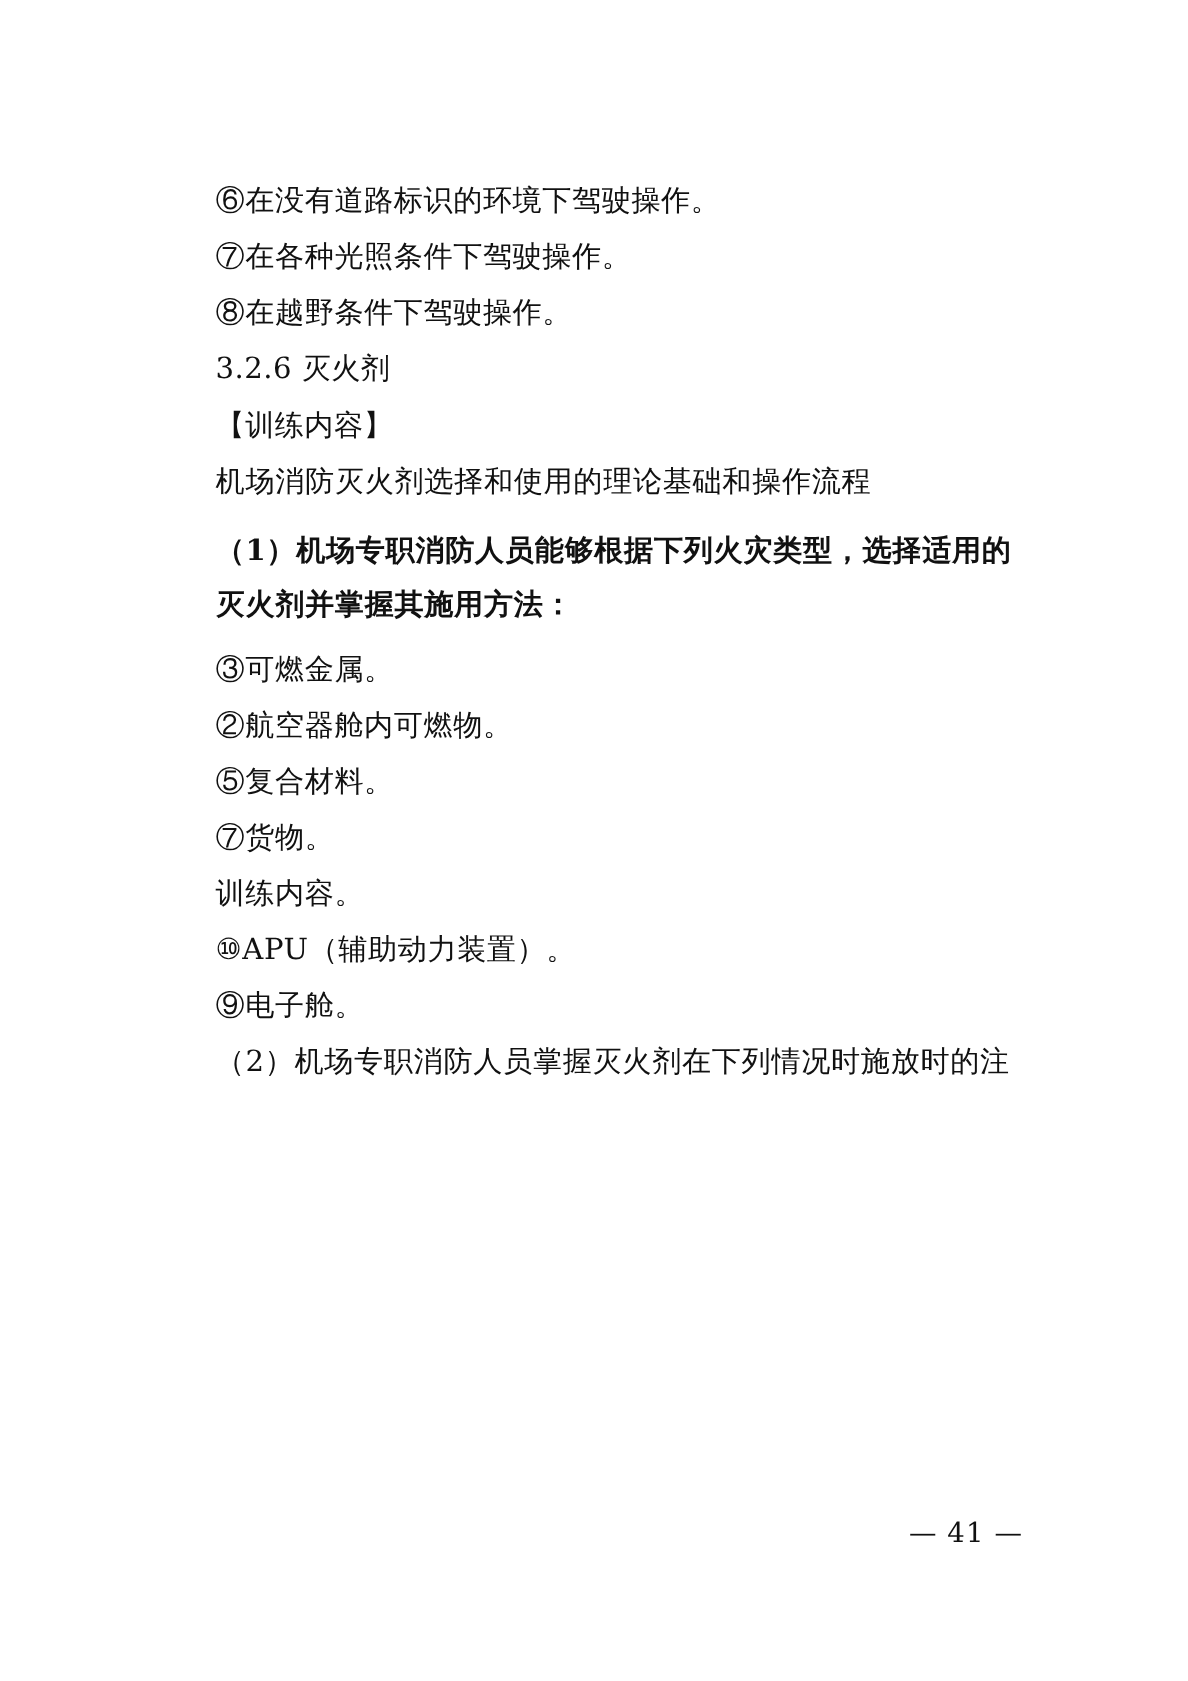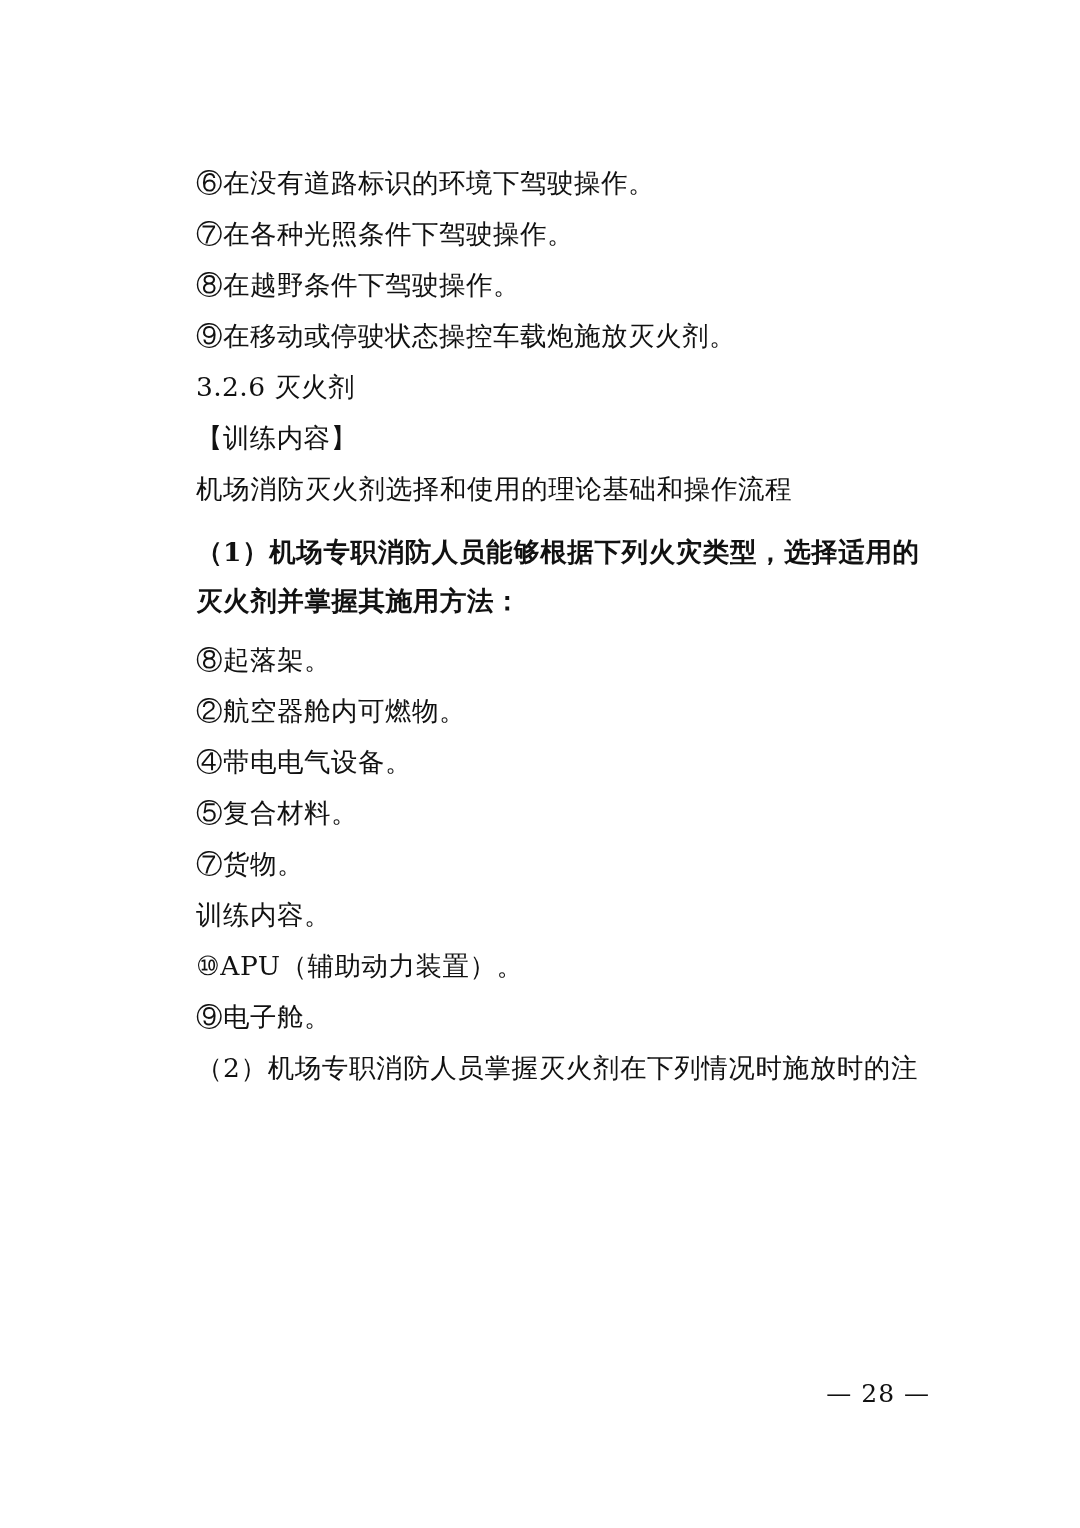--- a/index.html
+++ b/index.html
@@ -57,29 +57,27 @@
   }
 </style>
 </head>
 <body>
 
 <div class="page">
   <div class="doc-body">
     <p class="para item">⑥在没有道路标识的环境下驾驶操作。</p>
     <p class="para item">⑦在各种光照条件下驾驶操作。</p>
     <p class="para item">⑧在越野条件下驾驶操作。</p>
-    <p class="para item">⑨在移动或停驶状态操控车载炮施放灭火剂。</p>
     <p class="para heading">3.2.6 灭火剂</p>
     <p class="para heading">【训练内容】</p>
     <p class="para">机场消防灭火剂选择和使用的理论基础和操作流程</p>
     <p class="para wrap">（1）机场专职消防人员能够根据下列火灾类型，选择适用的灭火剂并掌握其施用方法：</p>
-    <p class="para item">⑧起落架。</p>
+    <p class="para item">③可燃金属。</p>
     <p class="para item">②航空器舱内可燃物。</p>
-    <p class="para item">④带电电气设备。</p>
     <p class="para item">⑤复合材料。</p>
     <p class="para item">⑦货物。</p>
     <p class="para item">训练内容。</p>
     <p class="para item">⑩APU（辅助动力装置）。</p>
     <p class="para item">⑨电子舱。</p>
     <p class="para">（2）机场专职消防人员掌握灭火剂在下列情况时施放时的注</p>
   </div>
-  <div class="footer">— 28 —</div>
+  <div class="footer">— 41 —</div>
 </div>
 
 </body></html>

